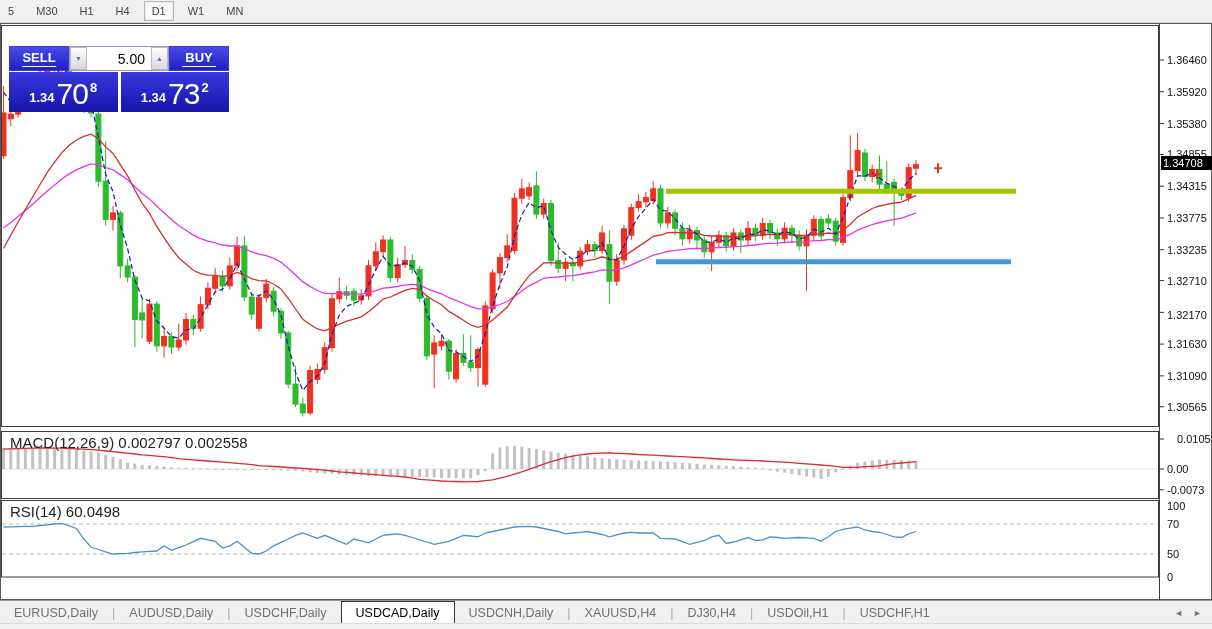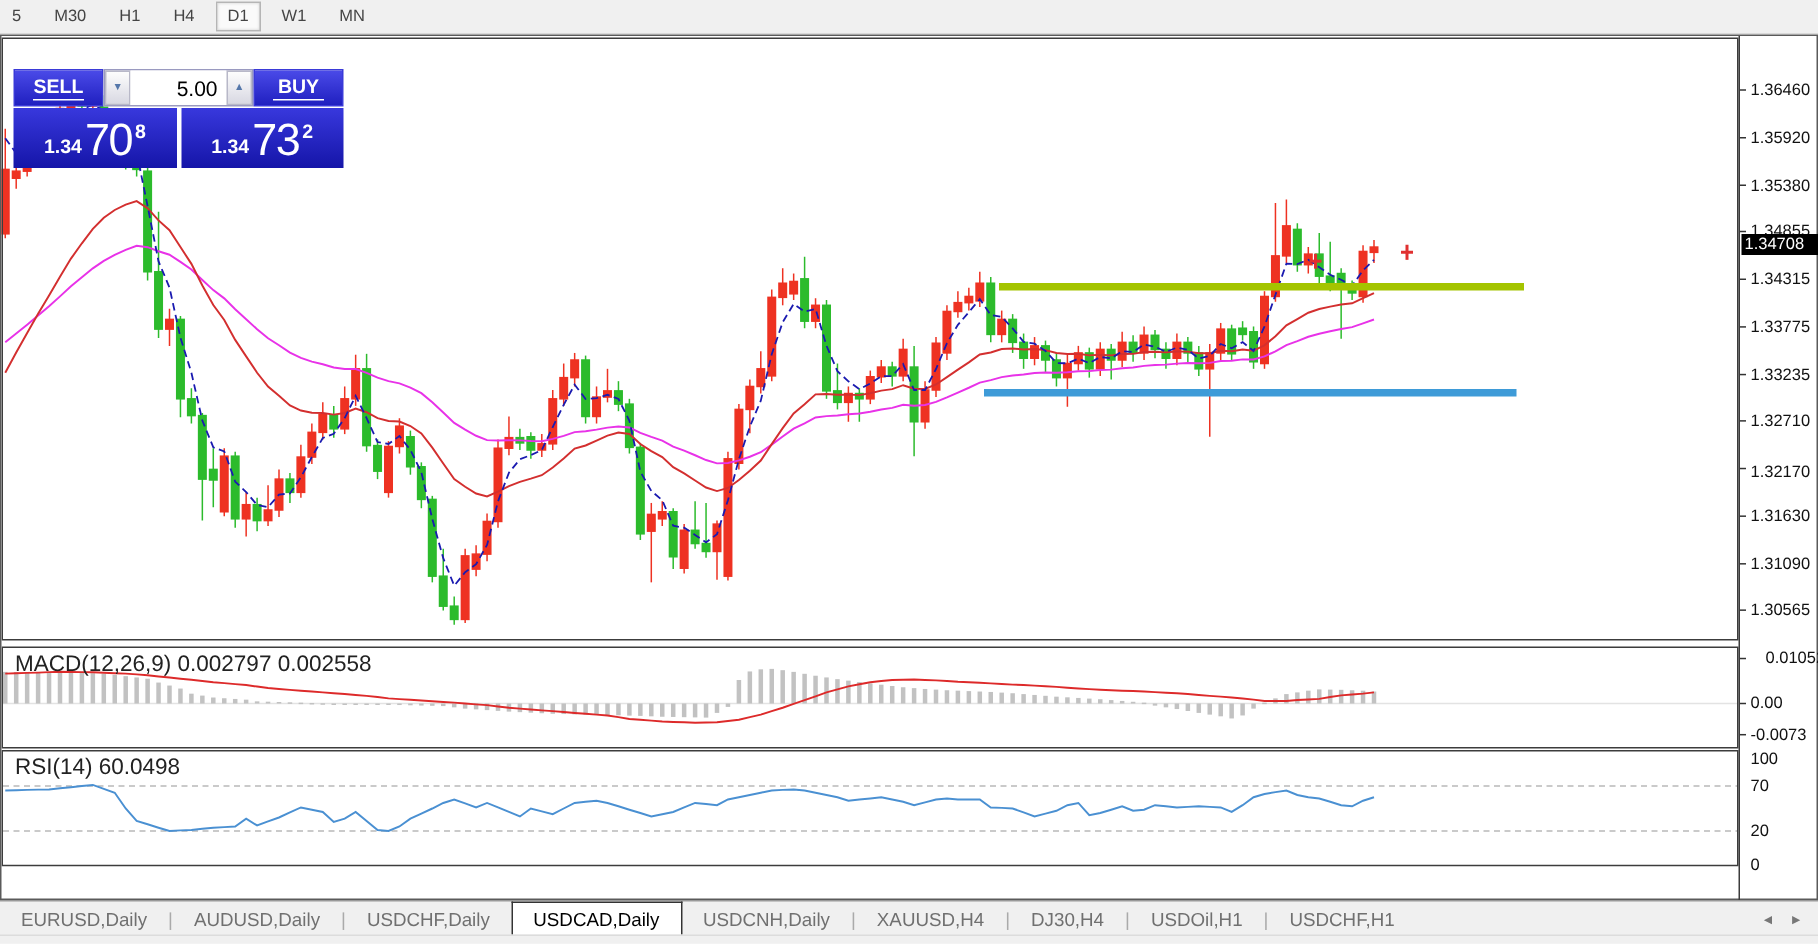--- a/index.html
+++ b/index.html
@@ -556,21 +556,21 @@
       <div class="axlbl" style="left: 1166px; top: 256.588px; text-align: right;">1.32710</div>
       <div class="axlbl" style="left: 1166px; top: 291px;">1.32170</div>
       <div class="axlbl" style="left: 1166px; top: 320.118px;">1.31630</div>
       <div class="axlbl" style="left: 1166px; top: 351.882px;">1.31090</div>
       <div class="axlbl" style="left: 1166px; top: 382.765px;">1.30565</div>
       <div class="axlbl" style="left: 1166px; top: 415.014px; padding-left: 10px;">0.010525</div>
       <div class="axlbl" style="left: 1166px; top: 445px;">0.00</div>
       <div class="axlbl" style="left: 1166px; top: 465.798px;">-0.0073</div>
       <div class="axlbl" style="left: 1166px; top: 482px;">100</div>
       <div class="axlbl" style="left: 1166px; top: 500px;">70</div>
-      <div class="axlbl" style="left: 1166px; top: 530px;">20</div>
+      <div class="axlbl" style="left: 1166px; top: 530px;">50</div>
       <div class="axlbl" style="left: 1166px; top: 552.5px;">0</div>
       <div class="datelbl" style="left: 25px; top: 583px;">21 Dec 2018</div>
       <div class="datelbl" style="left: 78px; top: 583px;">31 Dec 2018</div>
       <div class="datelbl" style="left: 130px; top: 583px;">9 Jan 2019</div>
       <div class="datelbl" style="left: 198px; top: 583px;">18 Jan 2019</div>
       <div class="datelbl" style="left: 267px; top: 583px;">28 Jan 2019</div>
       <div class="datelbl" style="left: 330px; top: 583px;">6 Feb 2019</div>
       <div class="datelbl" style="left: 397px; top: 583px;">15 Feb 2019</div>
       <div class="datelbl" style="left: 465px; top: 583px;">25 Feb 2019</div>
       <div class="datelbl" style="left: 523px; top: 583px;">6 Mar 2019</div>

